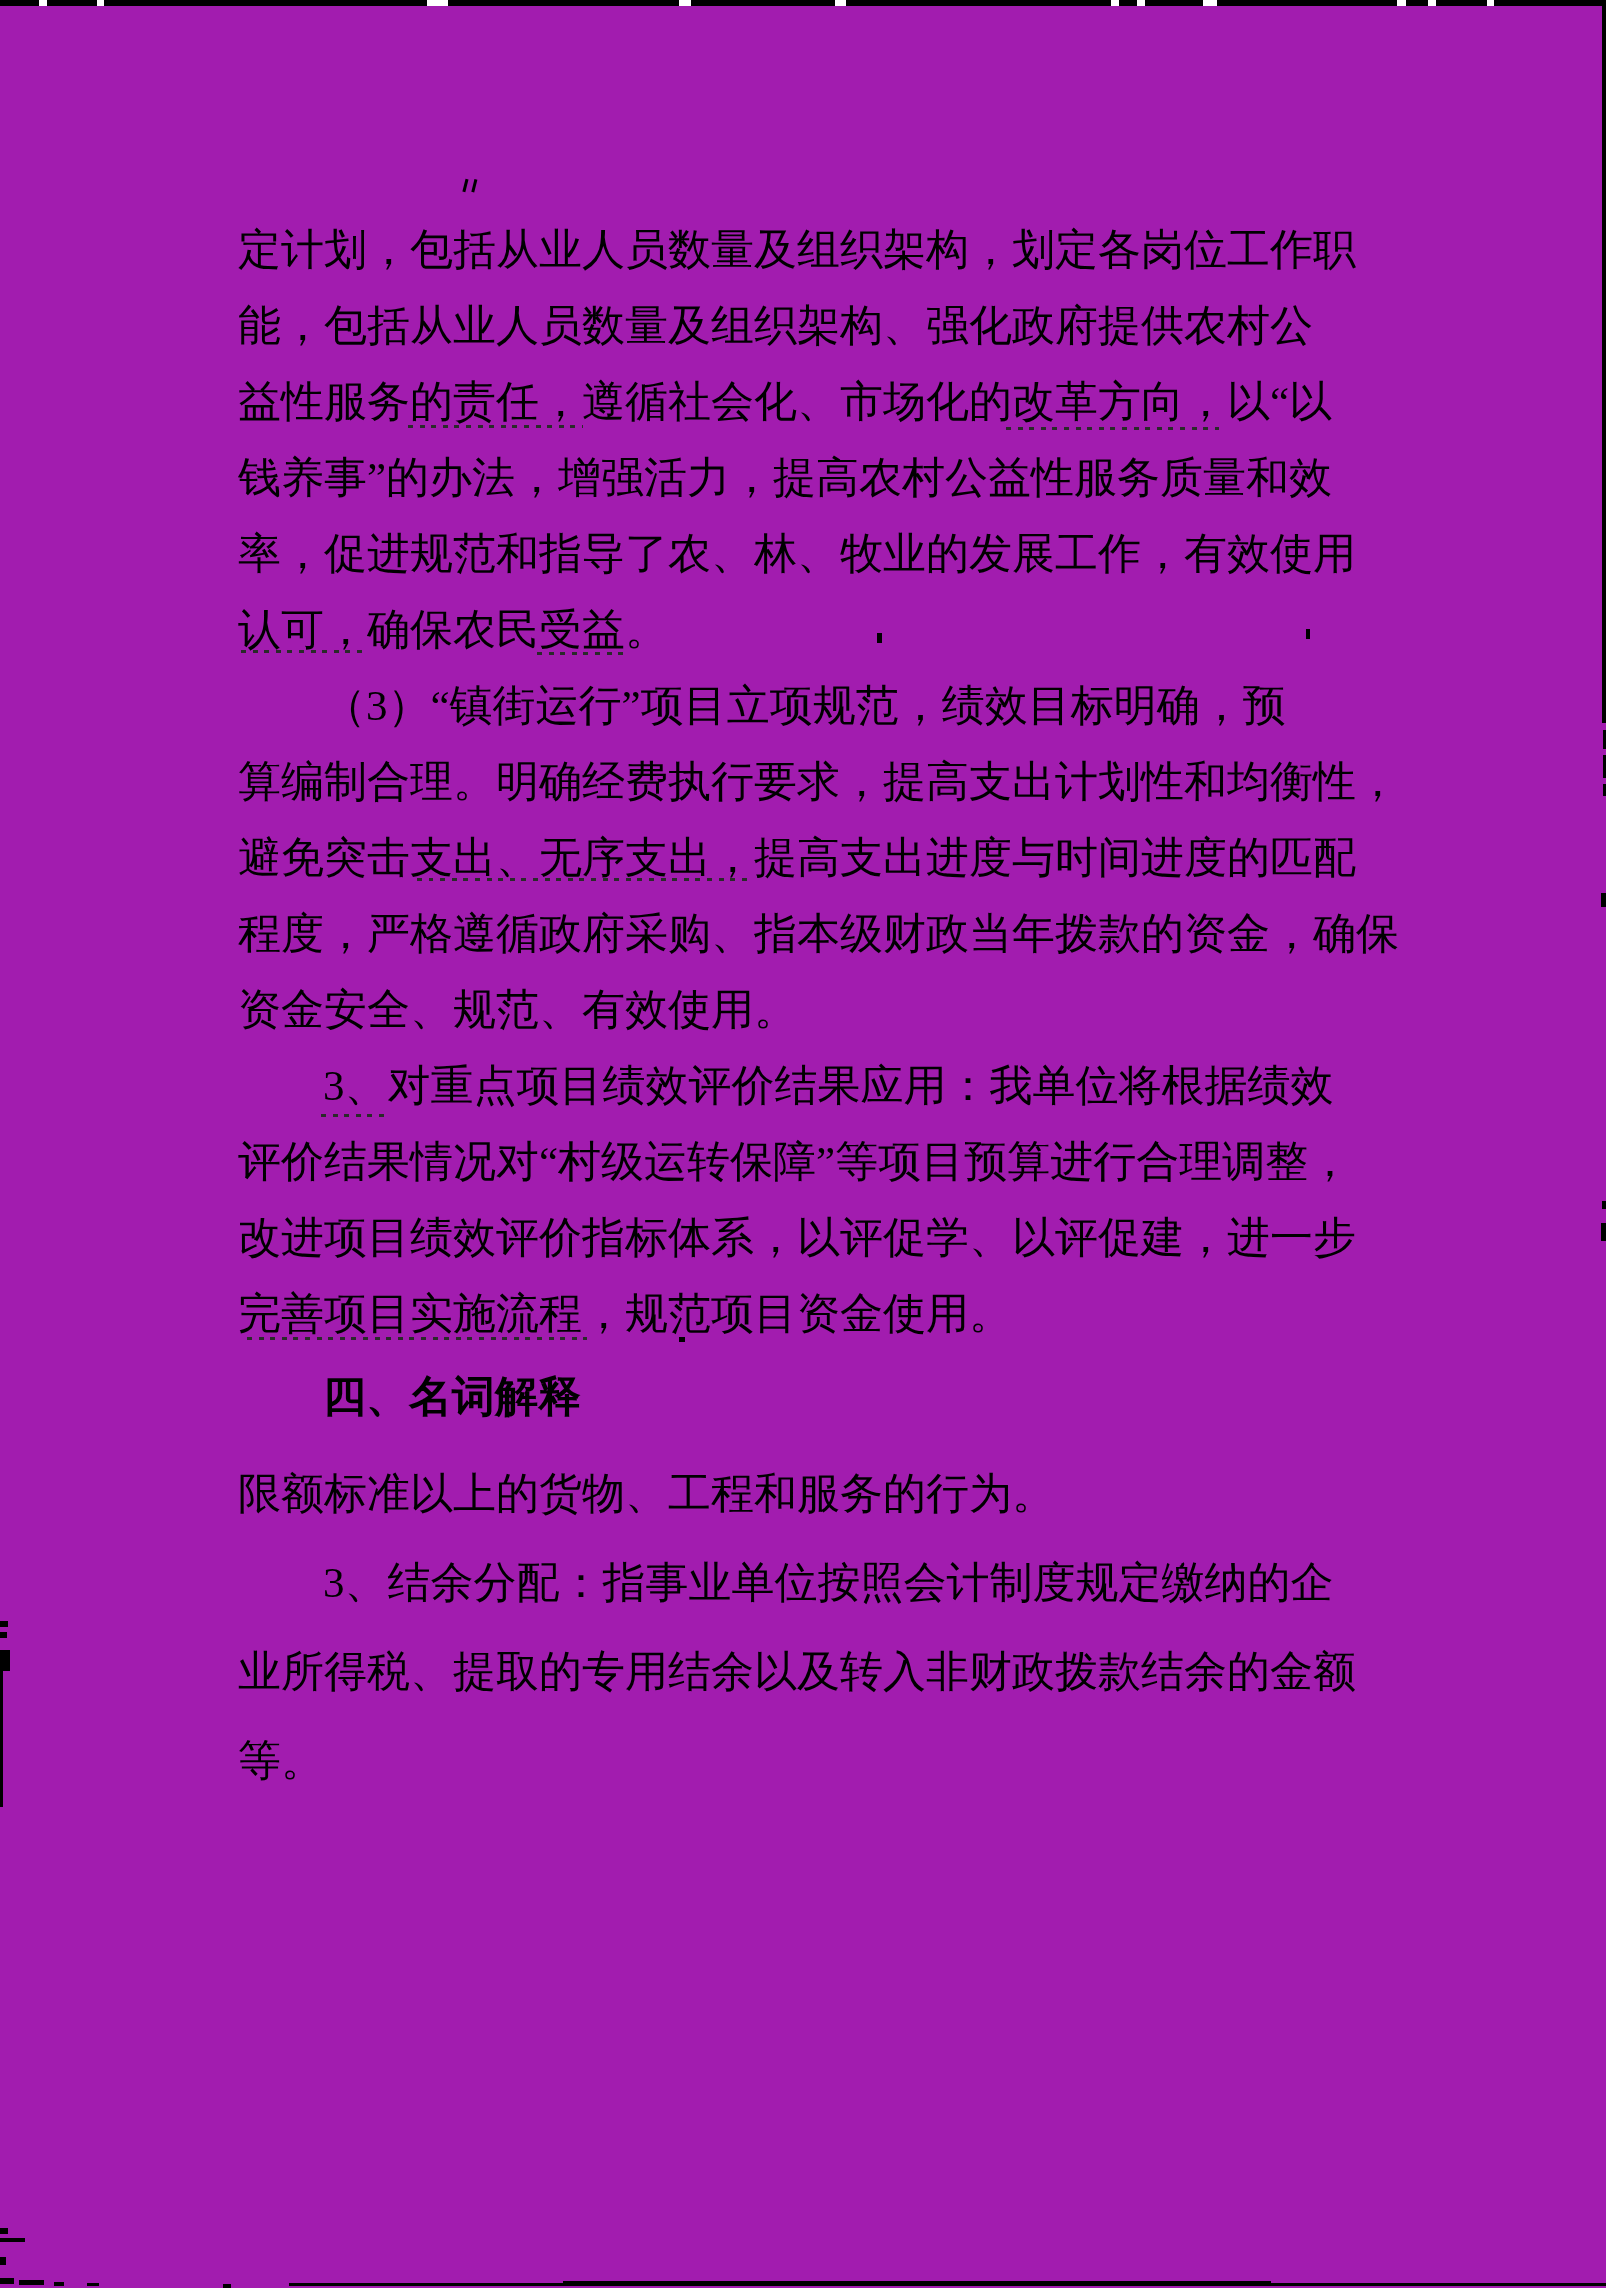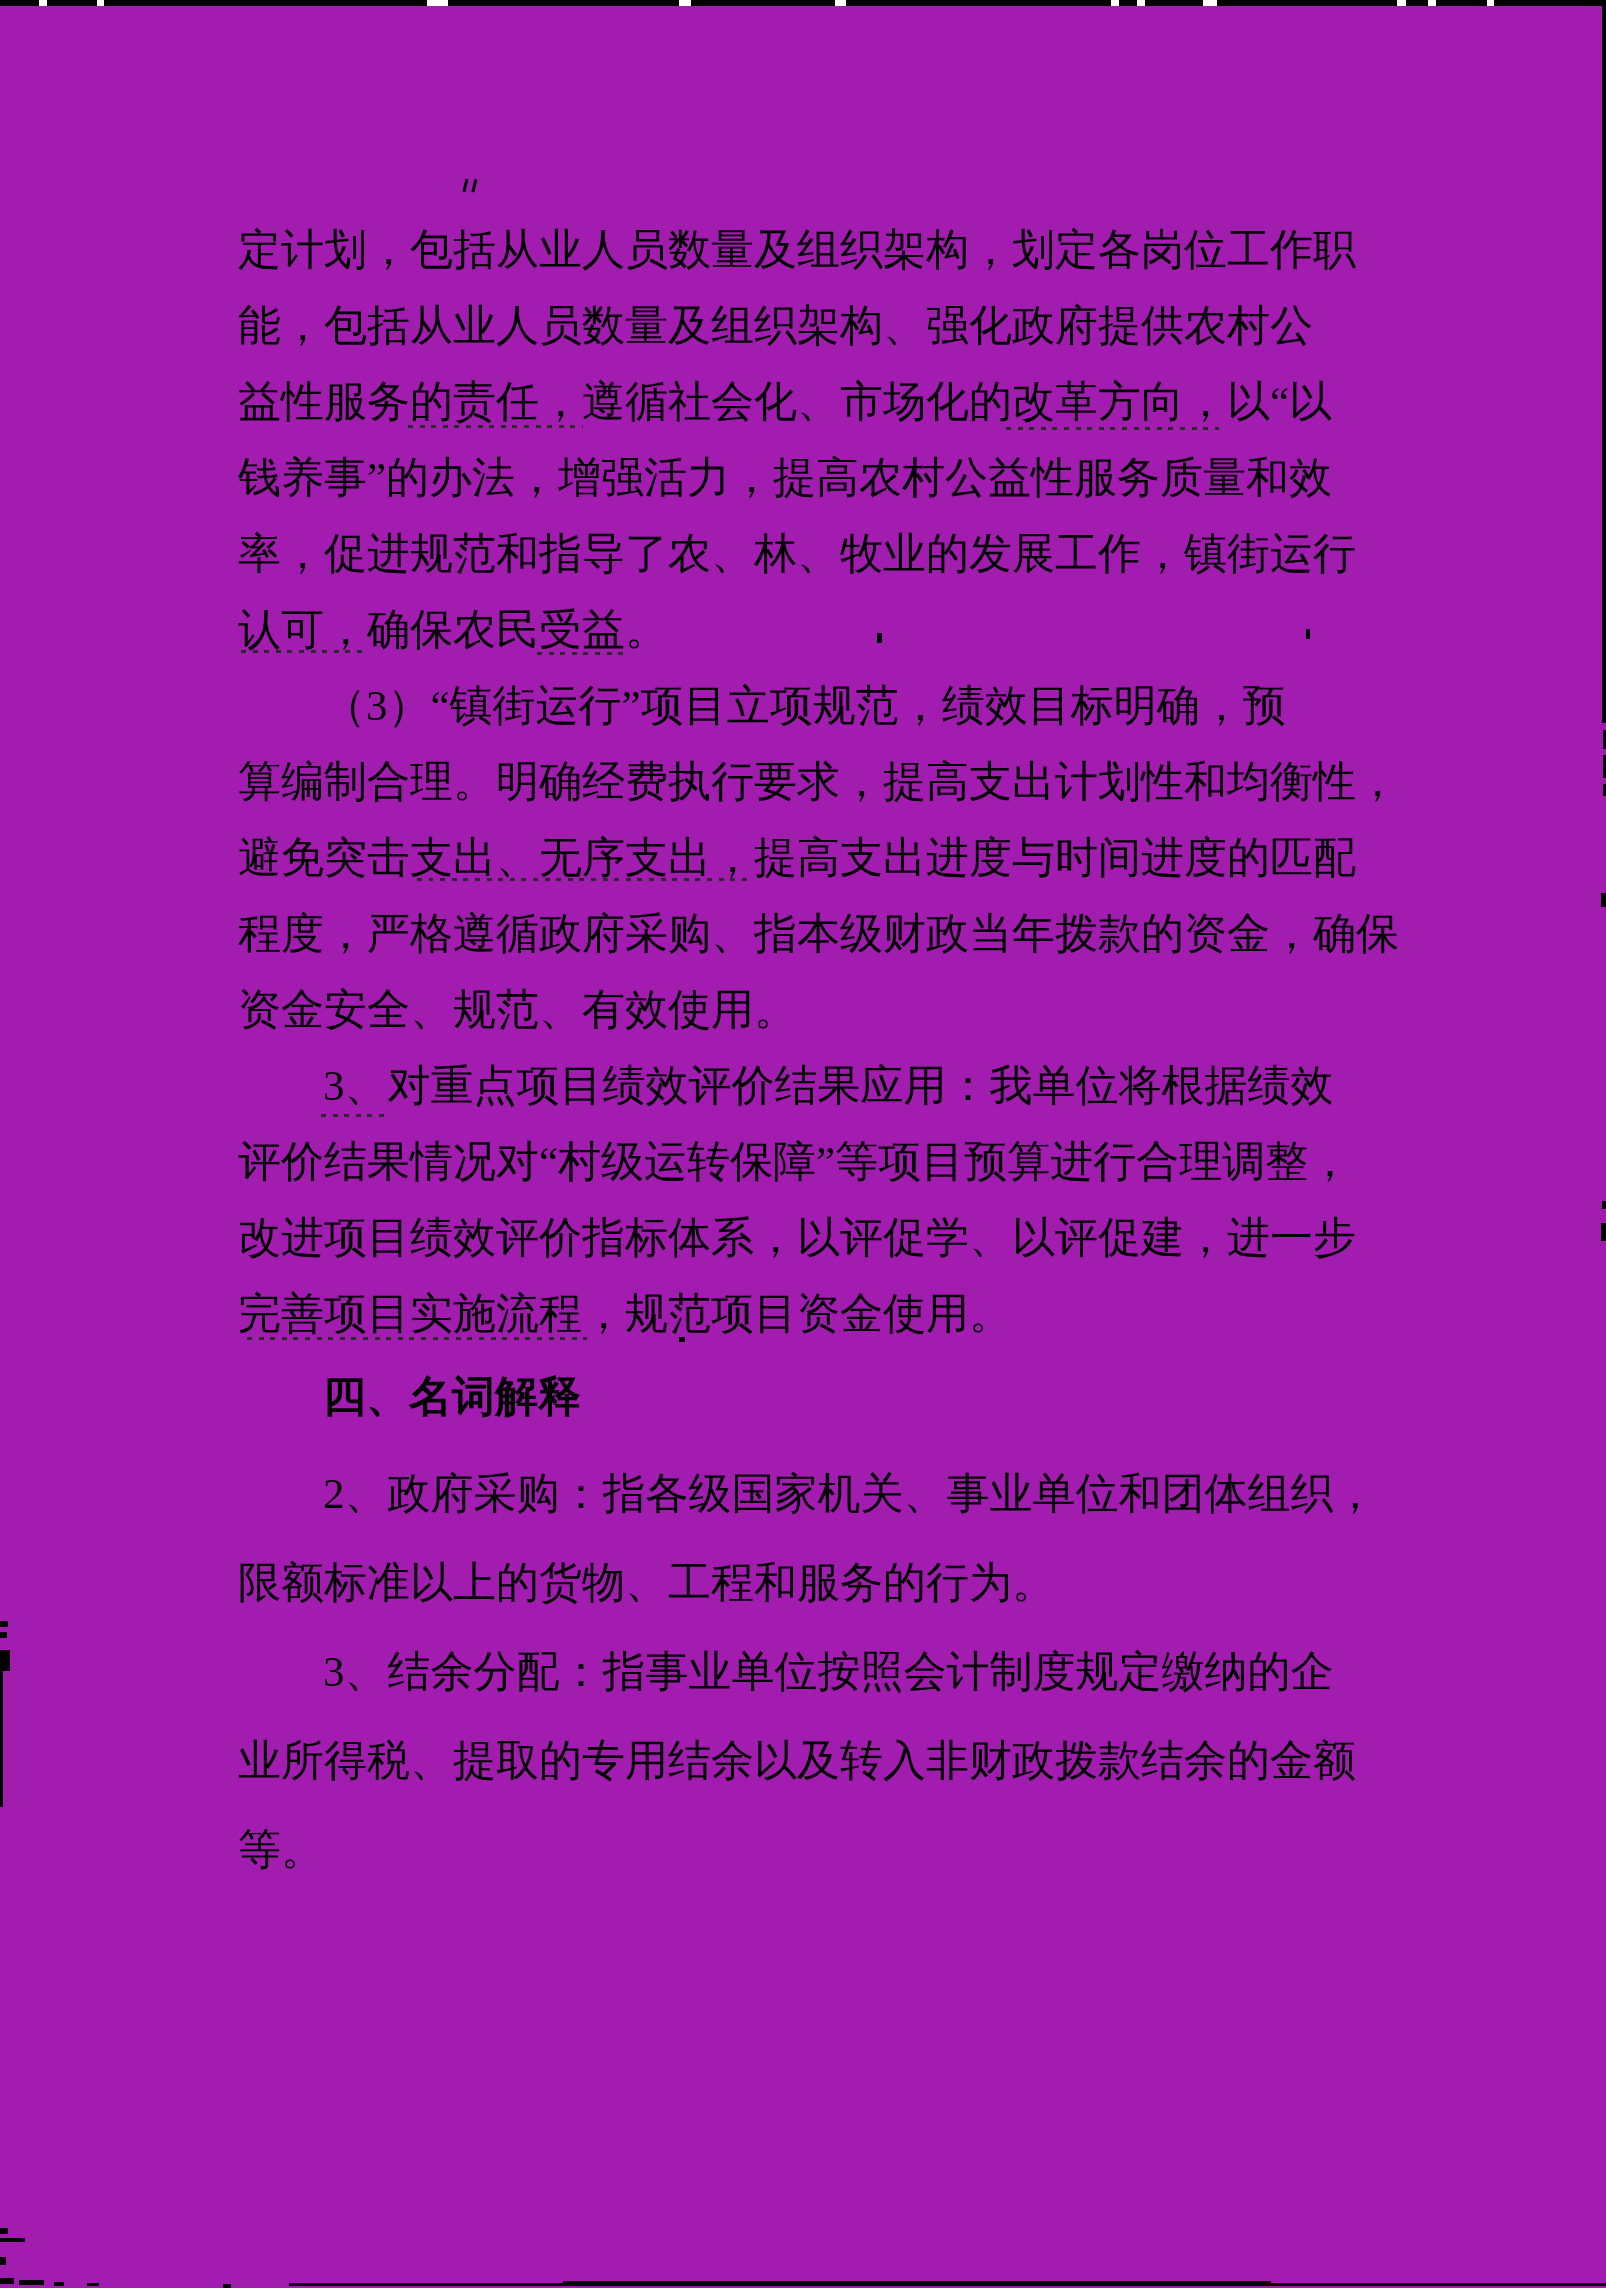--- a/index.html
+++ b/index.html
@@ -70,33 +70,32 @@
   <div class="dots" style="left:537px;top:652px;width:87px;"></div>
   <div class="dots" style="left:417px;top:878px;width:330px;"></div>
   <div class="dots" style="left:321px;top:1114px;width:68px;"></div>
   <div class="dots" style="left:247px;top:1337px;width:340px;"></div>
 
   <div class="doc">
       <div class="line s1">定计划，包括从业人员数量及组织架构，划定各岗位工作职</div>
       <div class="line s1">能，包括从业人员数量及组织架构、强化政府提供农村公</div>
       <div class="line s1">益性服务的责任，遵循社会化、市场化的改革方向，以“以</div>
       <div class="line s1">钱养事”的办法，增强活力，提高农村公益性服务质量和效</div>
-      <div class="line s1">率，促进规范和指导了农、林、牧业的发展工作，镇街运行</div>
+      <div class="line s1">率，促进规范和指导了农、林、牧业的发展工作，有效使用</div>
       <div class="line s1">认可，确保农民受益。</div>
       <div class="line s1 indent">（3）“镇街运行”项目立项规范，绩效目标明确，预</div>
       <div class="line s1">算编制合理。明确经费执行要求，提高支出计划性和均衡性，</div>
       <div class="line s1">避免突击支出、无序支出，提高支出进度与时间进度的匹配</div>
       <div class="line s1">程度，严格遵循政府采购、指本级财政当年拨款的资金，确保</div>
       <div class="line s1">资金安全、规范、有效使用。</div>
       <div class="line s1 indent">3、对重点项目绩效评价结果应用：我单位将根据绩效</div>
       <div class="line s1">评价结果情况对“村级运转保障”等项目预算进行合理调整，</div>
       <div class="line s1">改进项目绩效评价指标体系，以评促学、以评促建，进一步</div>
       <div class="line s1">完善项目实施流程，规范项目资金使用。</div>
       <div class="line s2 indent bold">四、名词解释</div>
-      <div class="line s2 indent">2、政府采购：指各级国家机关、事业单位和团体组织，</div>
       <div class="line s2">限额标准以上的货物、工程和服务的行为。</div>
       <div class="line s2 indent">3、结余分配：指事业单位按照会计制度规定缴纳的企</div>
       <div class="line s2">业所得税、提取的专用结余以及转入非财政拨款结余的金额</div>
       <div class="line s2">等。</div>
     </div>
 
 </div>
 
 
 </body></html>

